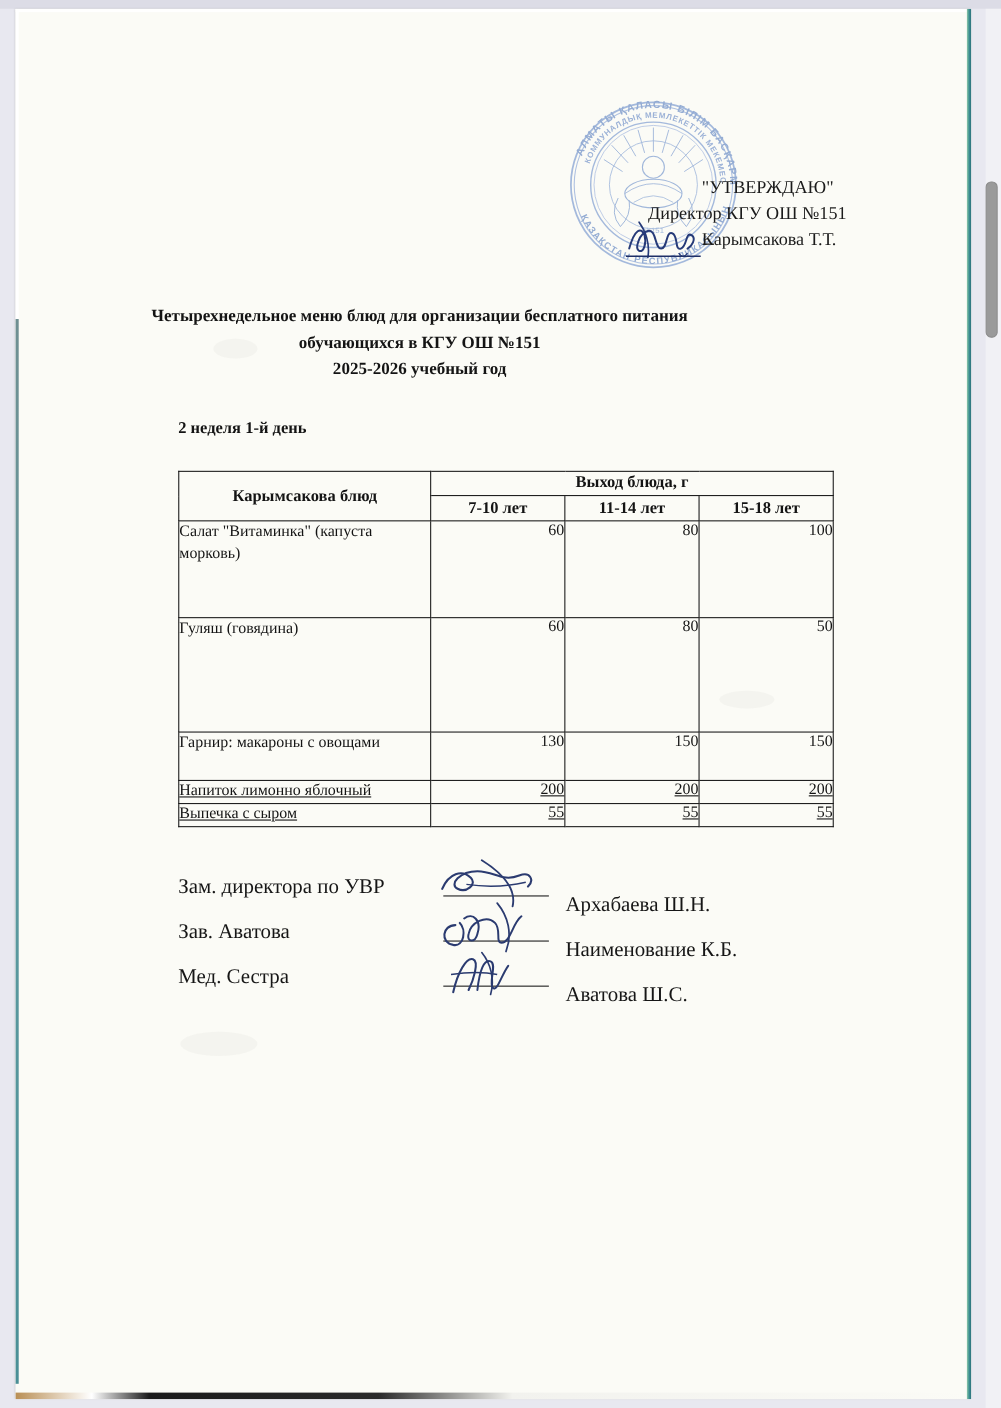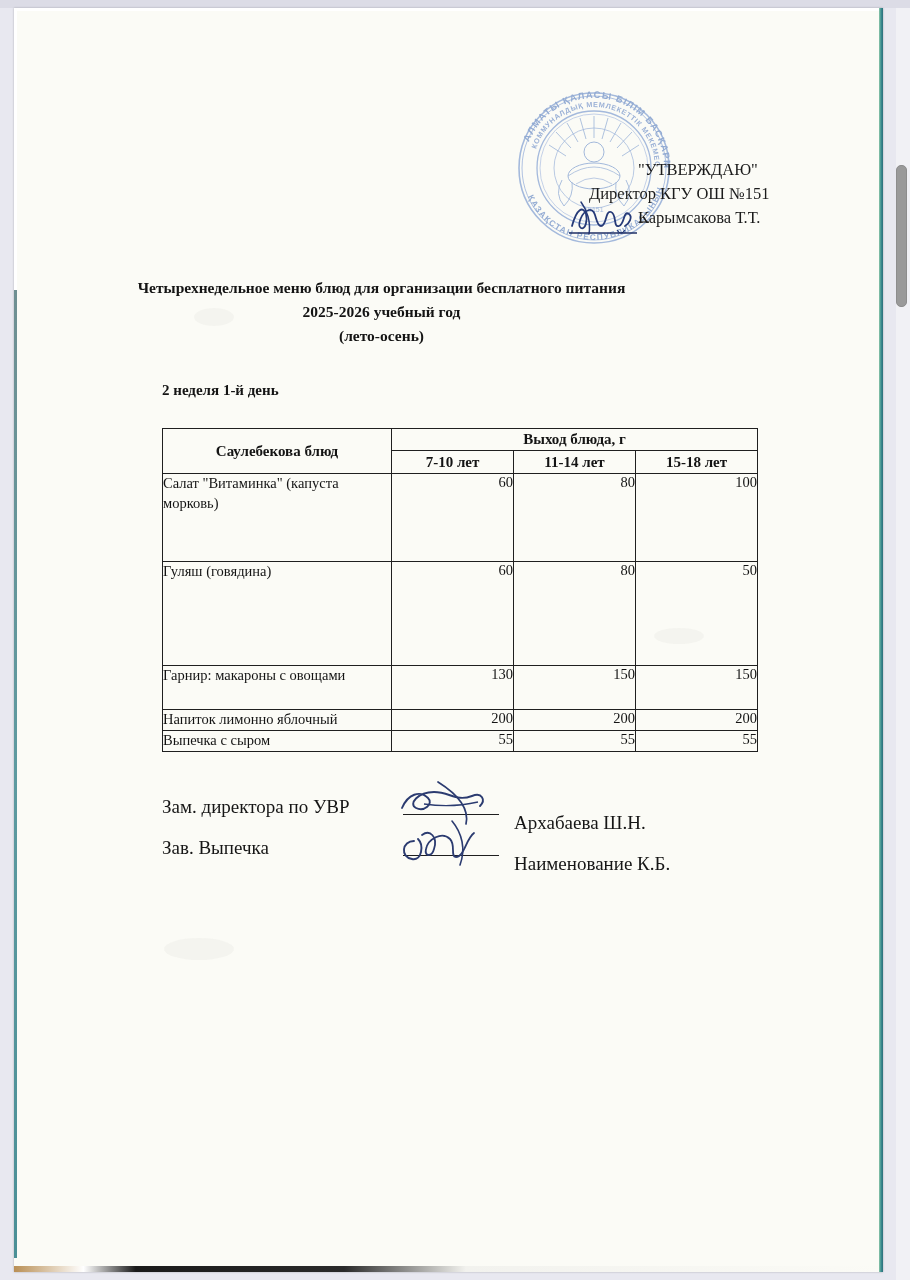--- a/index.html
+++ b/index.html
@@ -187,21 +187,21 @@
     padding: 5px 4px 3px 6px;
     line-height: 1.35;
   }
   .val-cell {
     text-align: right;
     padding: 6px 2px 0 2px;
   }
   .r-tall1 { height: 88px; }
   .r-tall2 { height: 104px; }
   .r-med   { height: 44px; }
-  .r-small { height: 21px; }
+  .r-small { height: 21px; text-decoration: underline; }
 
   th.hdr-name { height: 44px; }
   th.hdr-out  { height: 21px; }
   th.hdr-age  { height: 22px; }
 
   
   #footer {
     position: absolute;
     top: 782px;
     left: 148px;
@@ -326,36 +326,36 @@
       </svg>
 
       <div id="approval">
         <div class="ln ln1">"УТВЕРЖДАЮ"</div>
         <div class="ln ln2">Директор КГУ ОШ №151</div>
         <div class="ln ln3">Карымсакова Т.Т.</div>
       </div>
 
       <div id="title-block">
         <div>Четырехнедельное меню блюд для организации бесплатного питания</div>
+        <div>обучающихся в КГУ ОШ №151</div>
         <div>2025-2026 учебный год</div>
-        <div>(лето-осень)</div>
       </div>
 
       <div id="day-label">2 неделя 1-й день</div>
 
       <table id="menu-table">
         <colgroup>
           <col class="col-name">
             <col class="col-age">
             <col class="col-age">
             <col class="col-age">
         </colgroup>
         <thead>
           <tr>
-            <th class="hdr-name" rowspan="2">Саулебекова блюд</th>
+            <th class="hdr-name" rowspan="2">Карымсакова блюд</th>
             <th class="hdr-out" colspan="3">Выход блюда, г</th>
           </tr>
           <tr>
             <th class="hdr-age">7-10 лет</th>
             <th class="hdr-age">11-14 лет</th>
             <th class="hdr-age">15-18 лет</th>
           </tr>
         </thead>
         <tbody>
           <tr class="r-tall1">
@@ -399,29 +399,40 @@
           <svg class="sig-mark" viewBox="0 0 112 50">
             <path d="M 8,30 C 14,16 26,12 34,20 C 40,26 30,34 22,30 C 14,26 24,14 40,14
                      C 56,14 62,24 78,18 C 88,14 92,22 86,28" fill="none" stroke="#2b3b70" stroke-width="1.9" stroke-linecap="round"></path>
             <path d="M 44,4 C 60,14 76,28 72,46" fill="none" stroke="#2b3b70" stroke-width="1.7" stroke-linecap="round"></path>
             <path d="M 30,26 Q 58,30 84,24" fill="none" stroke="#2b3b70" stroke-width="1.3"></path>
           </svg>
           <span class="sig-name">Архабаева Ш.Н.</span>
         </div>
 
         <div class="sig-row">
-          <span class="sig-role">Зав. Выпечка</span>
+          <span class="sig-role">Зав. Аватова</span>
           <span class="sig-line"></span>
           <svg class="sig-mark" viewBox="0 0 112 50">
             <path d="M 20,22 C 8,22 6,38 18,40 C 28,42 30,26 24,20" fill="none" stroke="#2b3b70" stroke-width="1.9" stroke-linecap="round"></path>
             <path d="M 28,16 C 36,10 44,18 40,30 C 38,38 30,38 32,30 C 34,20 48,12 56,20
                      C 62,26 56,38 62,38 C 70,38 72,20 80,14" fill="none" stroke="#2b3b70" stroke-width="1.8" stroke-linecap="round"></path>
             <path d="M 58,2 C 68,14 72,30 66,46" fill="none" stroke="#2b3b70" stroke-width="1.6" stroke-linecap="round"></path>
           </svg>
           <span class="sig-name">Наименование К.Б.</span>
         </div>
 
+        <div class="sig-row">
+          <span class="sig-role">Мед. Сестра</span>
+          <span class="sig-line"></span>
+          <svg class="sig-mark" viewBox="0 0 112 50">
+            <path d="M 18,42 C 22,24 30,10 36,12 C 42,14 36,32 32,40" fill="none" stroke="#2b3b70" stroke-width="1.9" stroke-linecap="round"></path>
+            <path d="M 40,40 C 42,22 46,12 52,14 C 58,16 50,34 54,38 C 58,42 62,26 68,18" fill="none" stroke="#2b3b70" stroke-width="1.8" stroke-linecap="round"></path>
+            <path d="M 16,26 Q 40,22 58,26" fill="none" stroke="#2b3b70" stroke-width="1.4"></path>
+            <path d="M 44,6 C 52,16 56,30 52,44" fill="none" stroke="#2b3b70" stroke-width="1.5" stroke-linecap="round"></path>
+          </svg>
+          <span class="sig-name">Аватова Ш.С.</span>
+        </div>
 
       </div>
 
     </div>
   </div>
 </div>
 
 </body></html>

